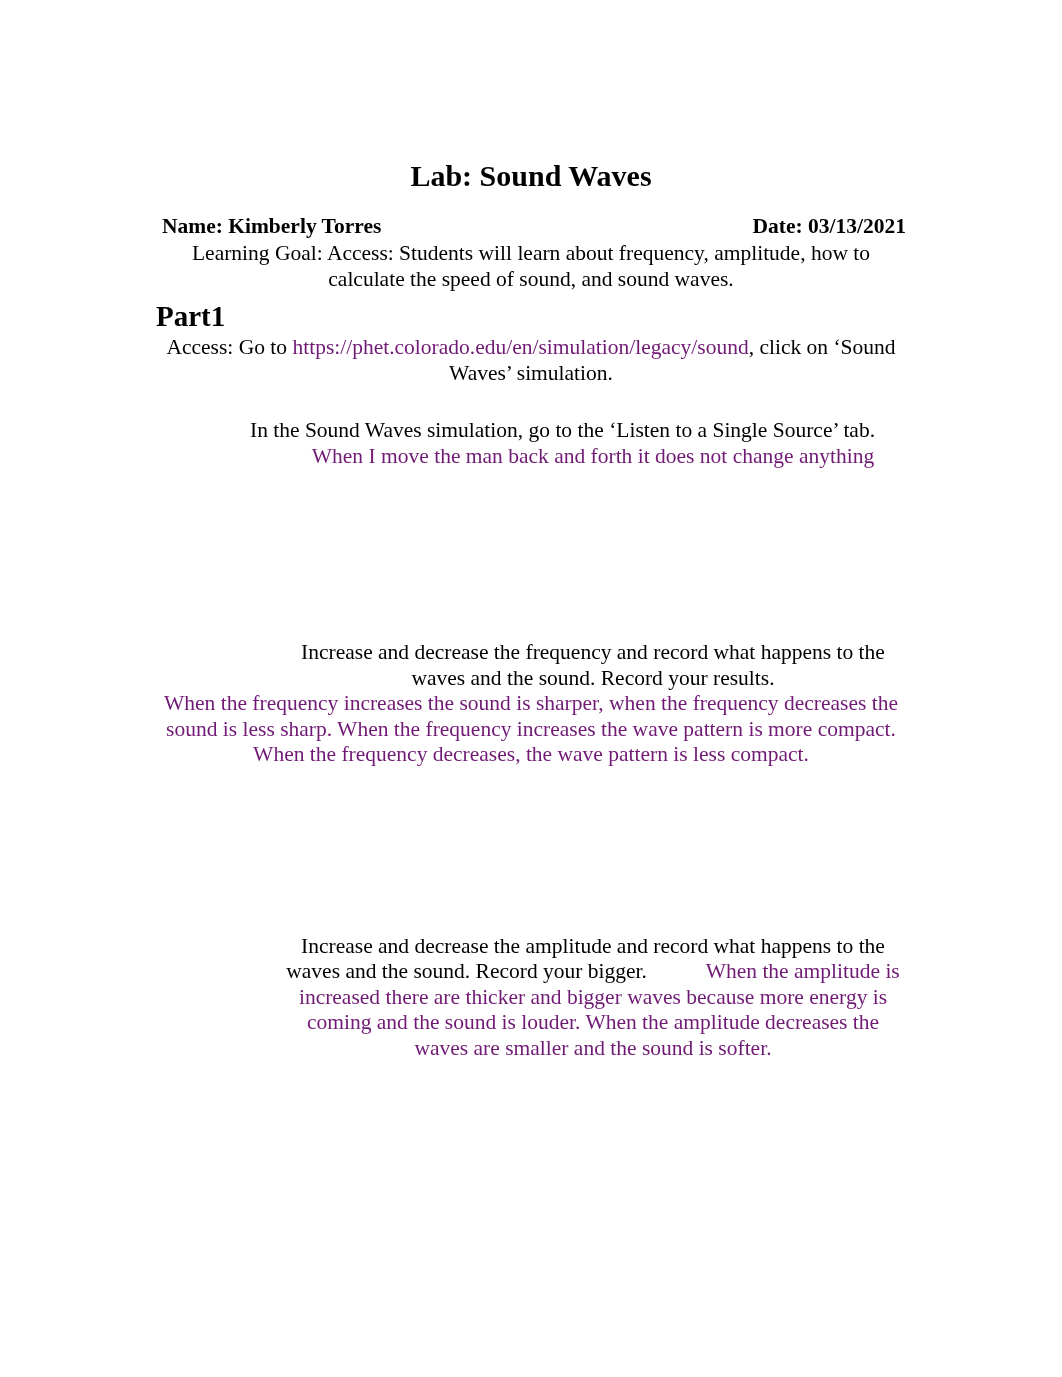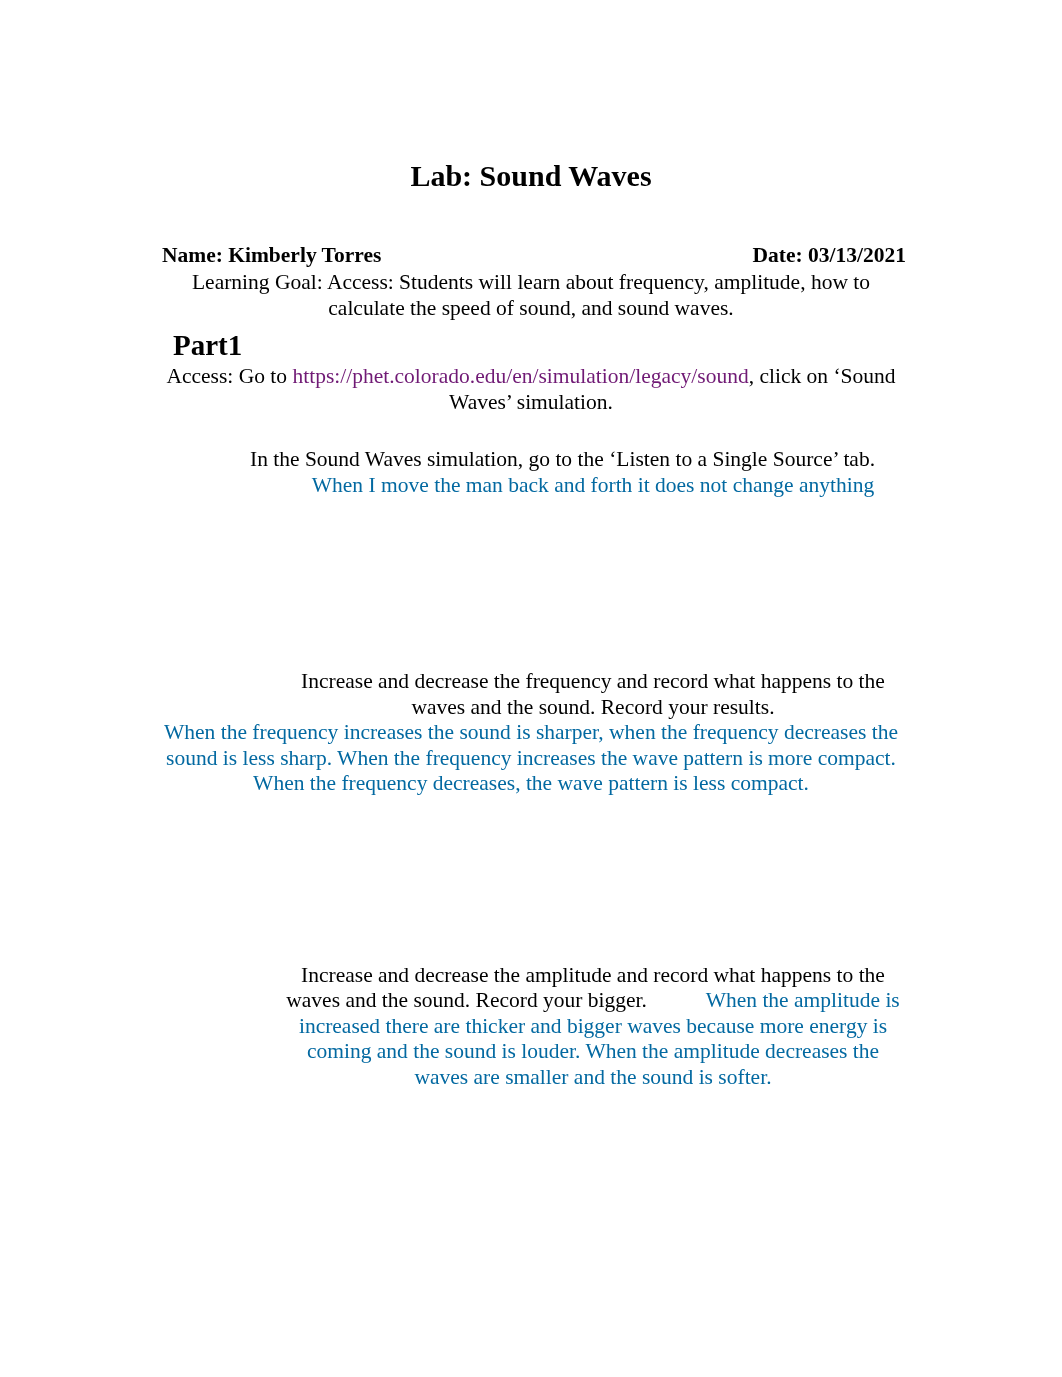--- a/index.html
+++ b/index.html
@@ -34,54 +34,54 @@
     letter-spacing: 0px;
   }
   
   .name-date-row {
     display: flex;
     justify-content: space-between;
     align-items: baseline;
     font-weight: bold;
     font-size: 21.5px;
     line-height: 26px;
-    margin-top: 48px;
+    margin-top: 19px;
   }
   .name-field { padding-left: 6px; }
   .date-field { }
 
   
   .para {
     font-size: 21.5px;
     line-height: 25.5px;
     margin: 0;
     text-align: center;
   }
   .learning-goal {
     margin-top: 2px;
   }
   
   .part-heading {
-    margin: 6px 0 0 17px;
+    margin: 6px 0 0 0;
     font-size: 29px;
     line-height: 36px;
     font-weight: bold;
   }
   .access-para {
     margin-top: 1px;
   }
   a.weblink, .weblink {
     color: #701a75;
     text-decoration: none;
   }
   
   .indent-1 { margin-left: 63px; }
   .indent-2 { margin-left: 124px; }
 
-  .answer { color: #0369a1; }
+  .answer { color: #701a75; }
 
   .block-sim-intro { margin-top: 32px; }
   .block-spacer-a { height: 171px; }
   .block-spacer-b { height: 166px; }
 
   .gap-red { white-space: pre; }
 </style>
 </head>
 <body>
 

